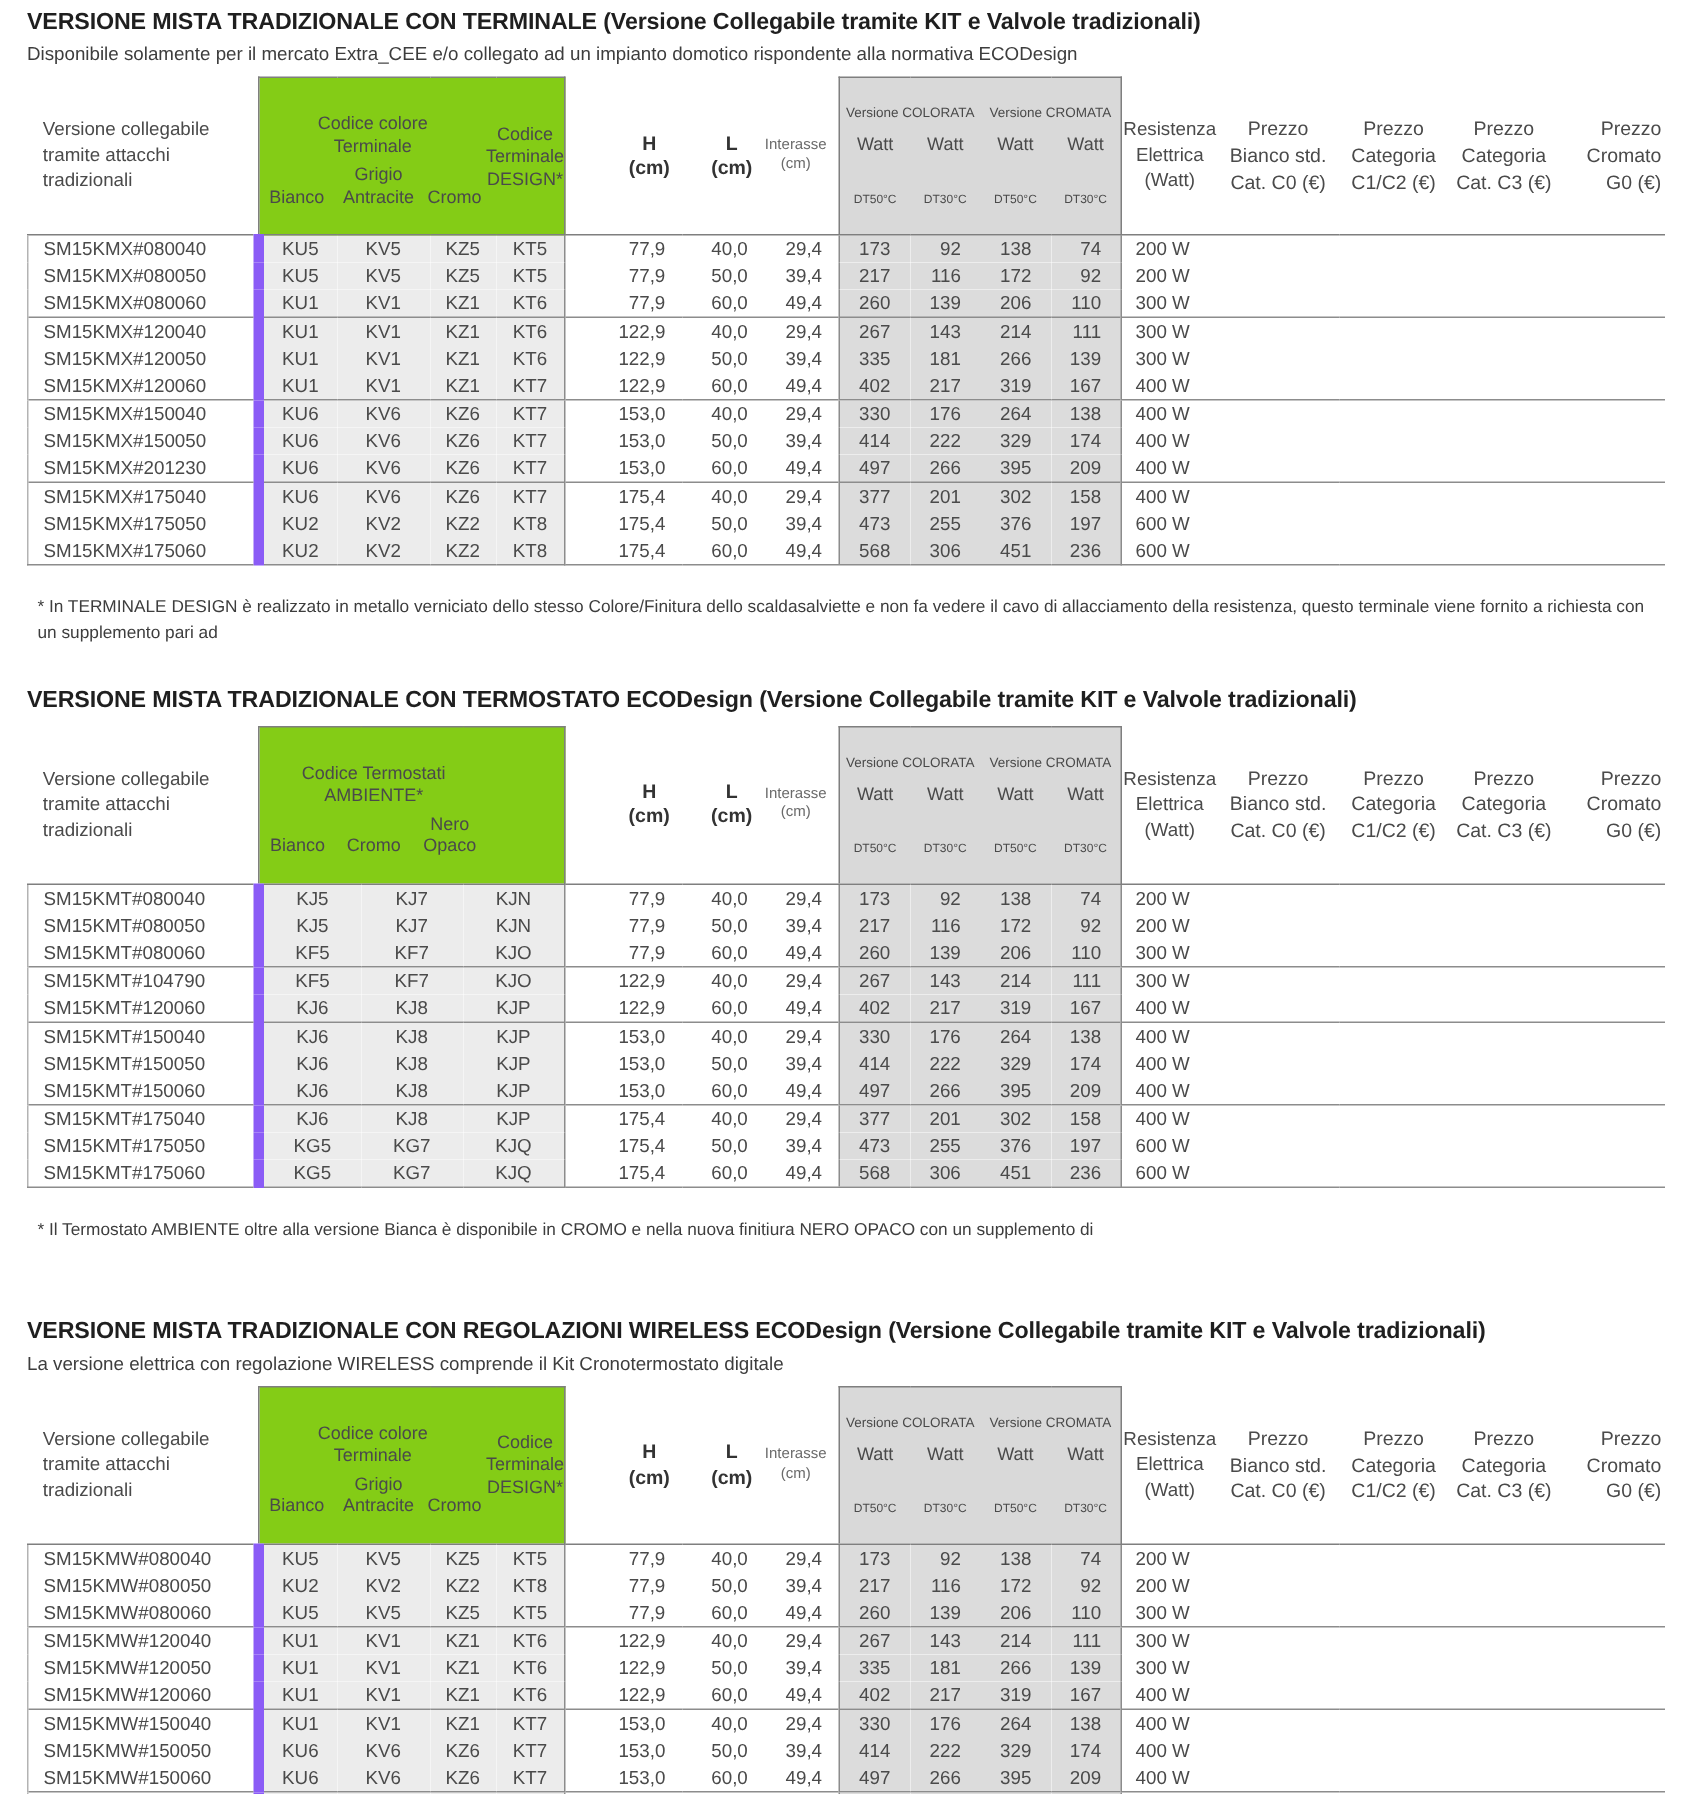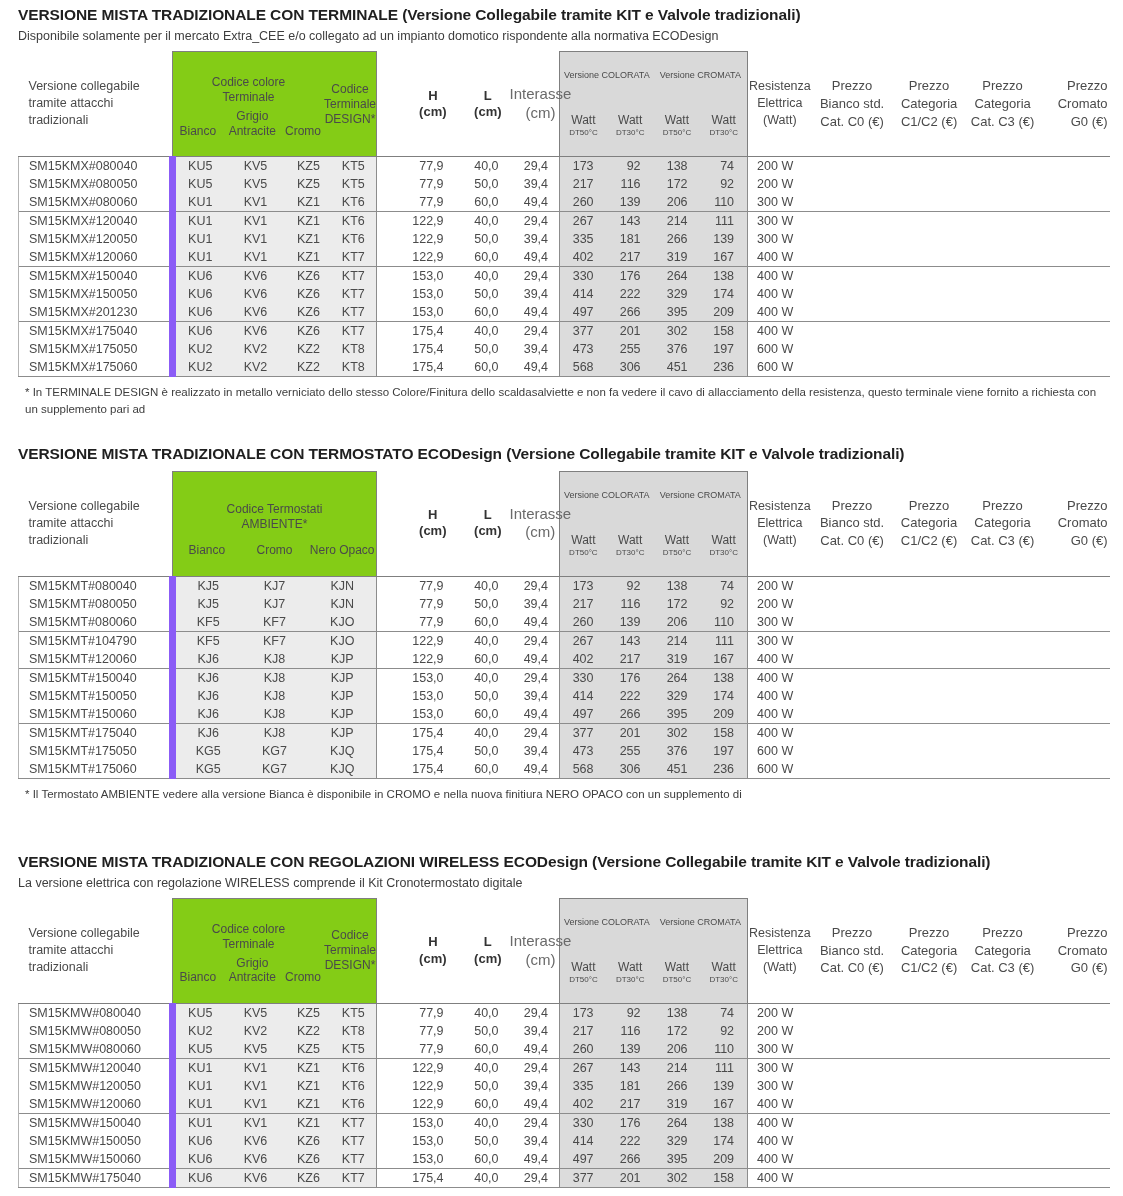--- a/index.html
+++ b/index.html
@@ -23,35 +23,35 @@
     white-space:pre-line; vertical-align:middle; padding:0;
     border-bottom:1px solid #7f7f7f; line-height:1.25;
   }
   th.h-id { text-align:left; padding-left:10px; font-size:12.5px; line-height:1.35; }
   th.box { border:1px solid #7f7f7f; padding:0; }
   th.h-codebox { background:#84cc16; }
   th.h-wattbox { background:#d9d9d9; }
 
   .cg { display:grid; height:74px; width:100%; }
   .cg4 { grid-template-columns:52fr 62fr 44fr 46fr; grid-template-rows:1fr auto; }
-  .cg3 { grid-template-columns:1fr 1fr 1fr; grid-template-rows:1fr auto; }
+  .cg3 { grid-template-columns:1fr 1fr 1fr 1fr; grid-template-rows:1fr auto; }
   .cg-title { grid-column:1/4; grid-row:1; align-self:center; text-align:center; padding-top:4px; }
   .cg-sub { grid-row:2; align-self:end; text-align:center; padding-bottom:3px; line-height:1.2; }
   .cg-design { grid-column:4; grid-row:1/3; align-self:center; text-align:center; line-height:1.25; }
 
   .wg { display:grid; grid-template-columns:repeat(4,1fr); grid-template-rows:auto 1fr auto auto; height:74px; padding:3px 0 2px; }
   .wg-ver { grid-row:1; font-size:9px; white-space:nowrap; text-align:center; overflow:visible; }
   .wg-colorata { grid-column:1/3; }
   .wg-cromata  { grid-column:3/5; }
   .wg-watt { grid-row:3; font-size:12px; text-align:center; }
-  .wg-dt   { grid-row:4; font-size:8px; text-align:center; padding-bottom:1px; }
+  .wg-dt   { grid-row:4; font-size:8px; text-align:center; padding-bottom:1px;margin-top:24px; }
 
   th.h-dim { text-align:right; padding-right:8px; }
   .hb { display:inline-block; text-align:center; white-space:pre-line; font-weight:bold; color:#333333; font-size:13px; }
-  .hn { display:inline-block; text-align:center; white-space:pre-line; font-size:15px; color:#6a6a6a; }
+  .hn { display:inline-block; text-align:center; white-space:pre-line; font-size:10px; color:#6a6a6a; }
   th.h-res { text-align:center; font-size:12.5px; line-height:1.35; }
   th.h-pz  { text-align:center; font-size:13px; line-height:1.35; }
   th.h-pz-last { text-align:right; padding-right:2px; }
   th.h-pz-last .hc { display:inline-block; text-align:right; white-space:pre-line; }
 
   tbody td {
     height:18px; padding:0; font-size:12.5px; color:#4a4a4a;
     line-height:18px; white-space:nowrap; overflow:hidden;
   }
   tbody tr.grp td { border-top:1px solid #8c8c8c; }
@@ -61,21 +61,21 @@
   td.c-k    { background:#ececec; text-align:center; }
   td.kf     { border-left:7px solid #8b5cf6; }
   td.kl     { border-right:1px solid #8c8c8c; }
   td.c-dim  { text-align:right; padding-right:11px; }
   td.c-watt { background:#dcdcdc; text-align:right; padding-right:13px; }
   td.wf     { border-left:1px solid #8c8c8c; }
   td.wl     { border-right:1px solid #8c8c8c; }
   td.c-res  { text-align:left; padding-left:9px;margin-left:12px; }
   td.c-prezzo { }
 
-  .footnote { font-size:11.5px; color:#3d3d3d; margin-top:7px; padding-left:7px; line-height:1.5; width:1084px; }
+  .footnote { font-size:11.5px; color:#3d3d3d; margin-top:20px; padding-left:7px; line-height:1.5; width:1084px; }
 </style>
 </head>
 <body>
 
 <div class="page">
 
   <div class="sec">
     <div class="sec-title">VERSIONE MISTA TRADIZIONALE CON TERMINALE (Versione Collegabile tramite KIT e Valvole tradizionali)</div>
     <div class="sec-sub">Disponibile solamente per il mercato Extra_CEE e/o collegato ad un impianto domotico rispondente alla normativa ECODesign</div>
 
@@ -657,21 +657,21 @@
             <td class="c-watt wl">236</td>
             <td class="c-res">600 W</td>
             <td class="c-prezzo"></td>
             <td class="c-prezzo"></td>
             <td class="c-prezzo"></td>
             <td class="c-prezzo"></td>
           </tr>
         </tbody>
     </table>
 
-    <div class="footnote">* Il Termostato AMBIENTE vedere alla versione Bianca è disponibile in CROMO e nella nuova finitiura NERO OPACO con un supplemento di</div>
+    <div class="footnote">* Il Termostato AMBIENTE oltre alla versione Bianca è disponibile in CROMO e nella nuova finitiura NERO OPACO con un supplemento di</div>
   </div>
 
   <div class="sec sec3">
     <div class="sec-title">VERSIONE MISTA TRADIZIONALE CON REGOLAZIONI WIRELESS ECODesign (Versione Collegabile tramite KIT e Valvole tradizionali)</div>
     <div class="sec-sub">La versione elettrica con regolazione WIRELESS comprende il Kit Cronotermostato digitale</div>
 
     <table class="spec">
       <colgroup>
         <col style="width:154px">
           <col style="width:52px">

